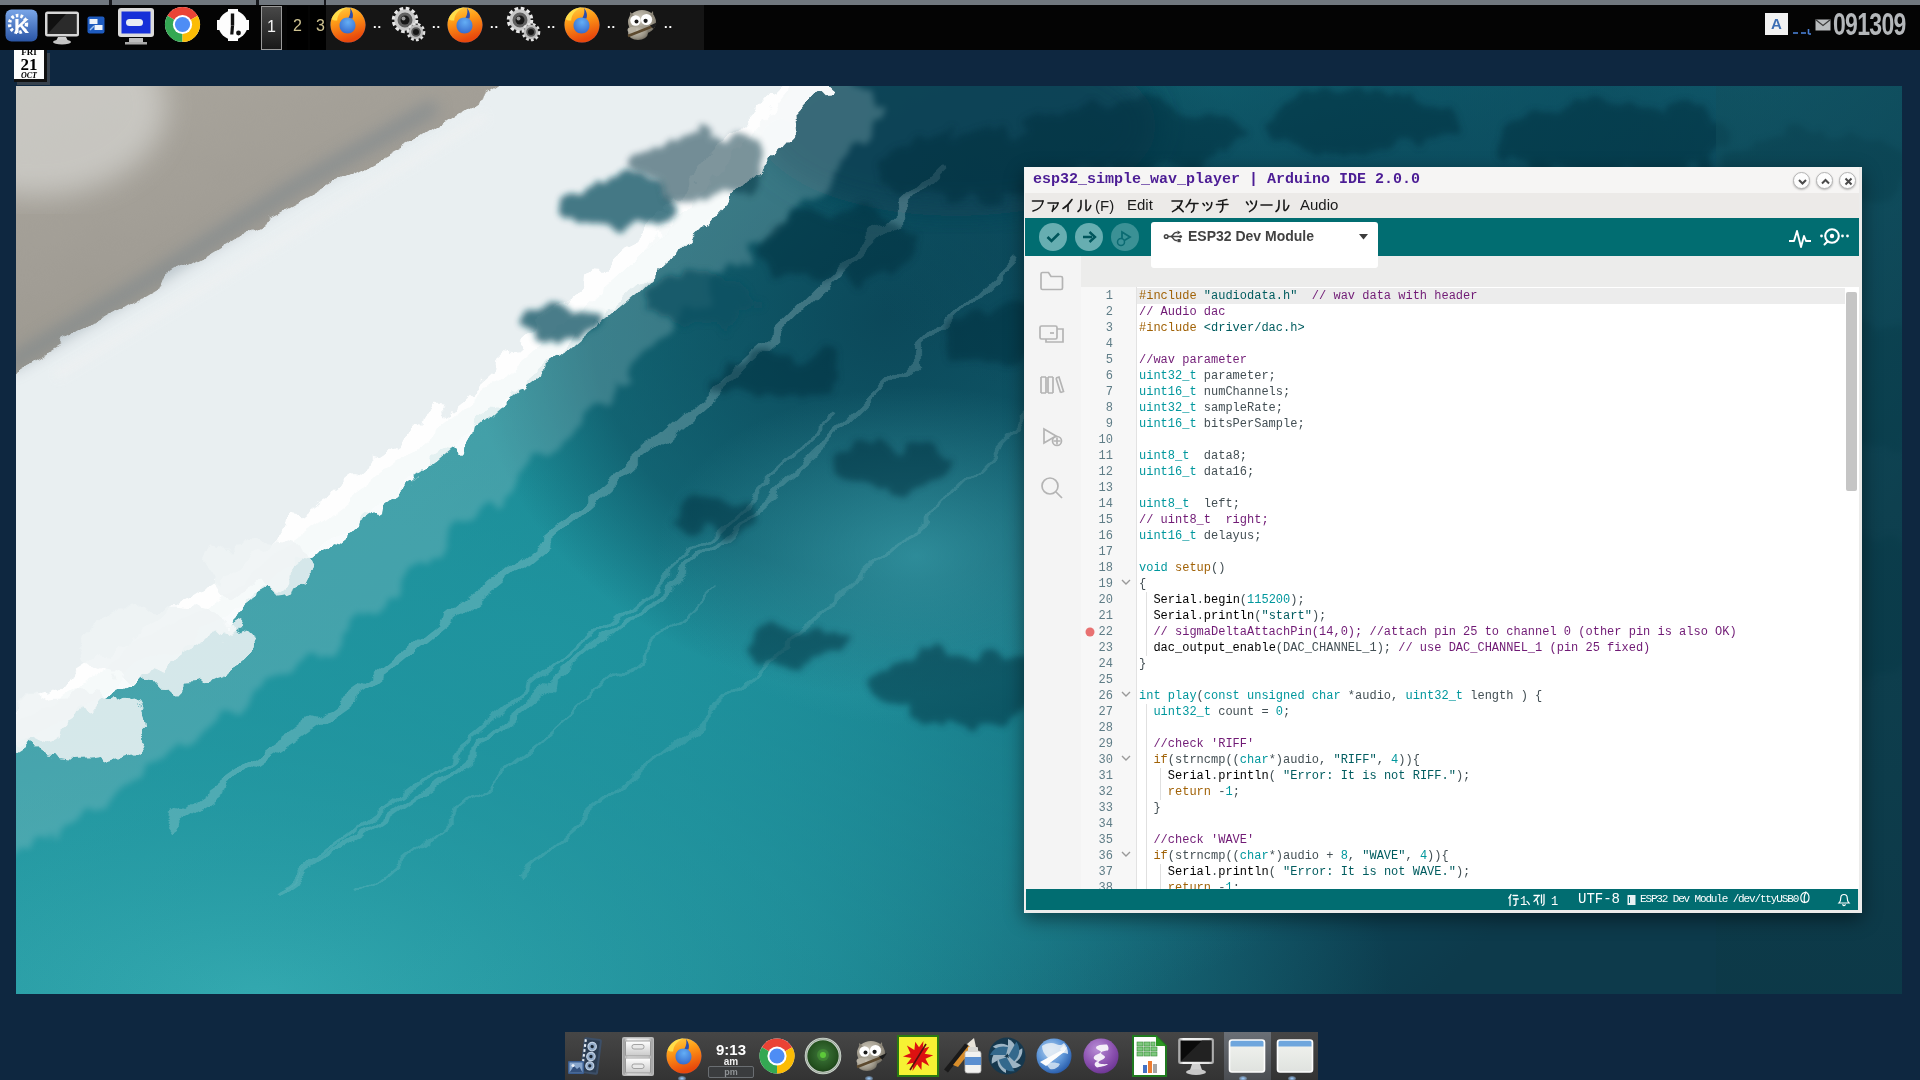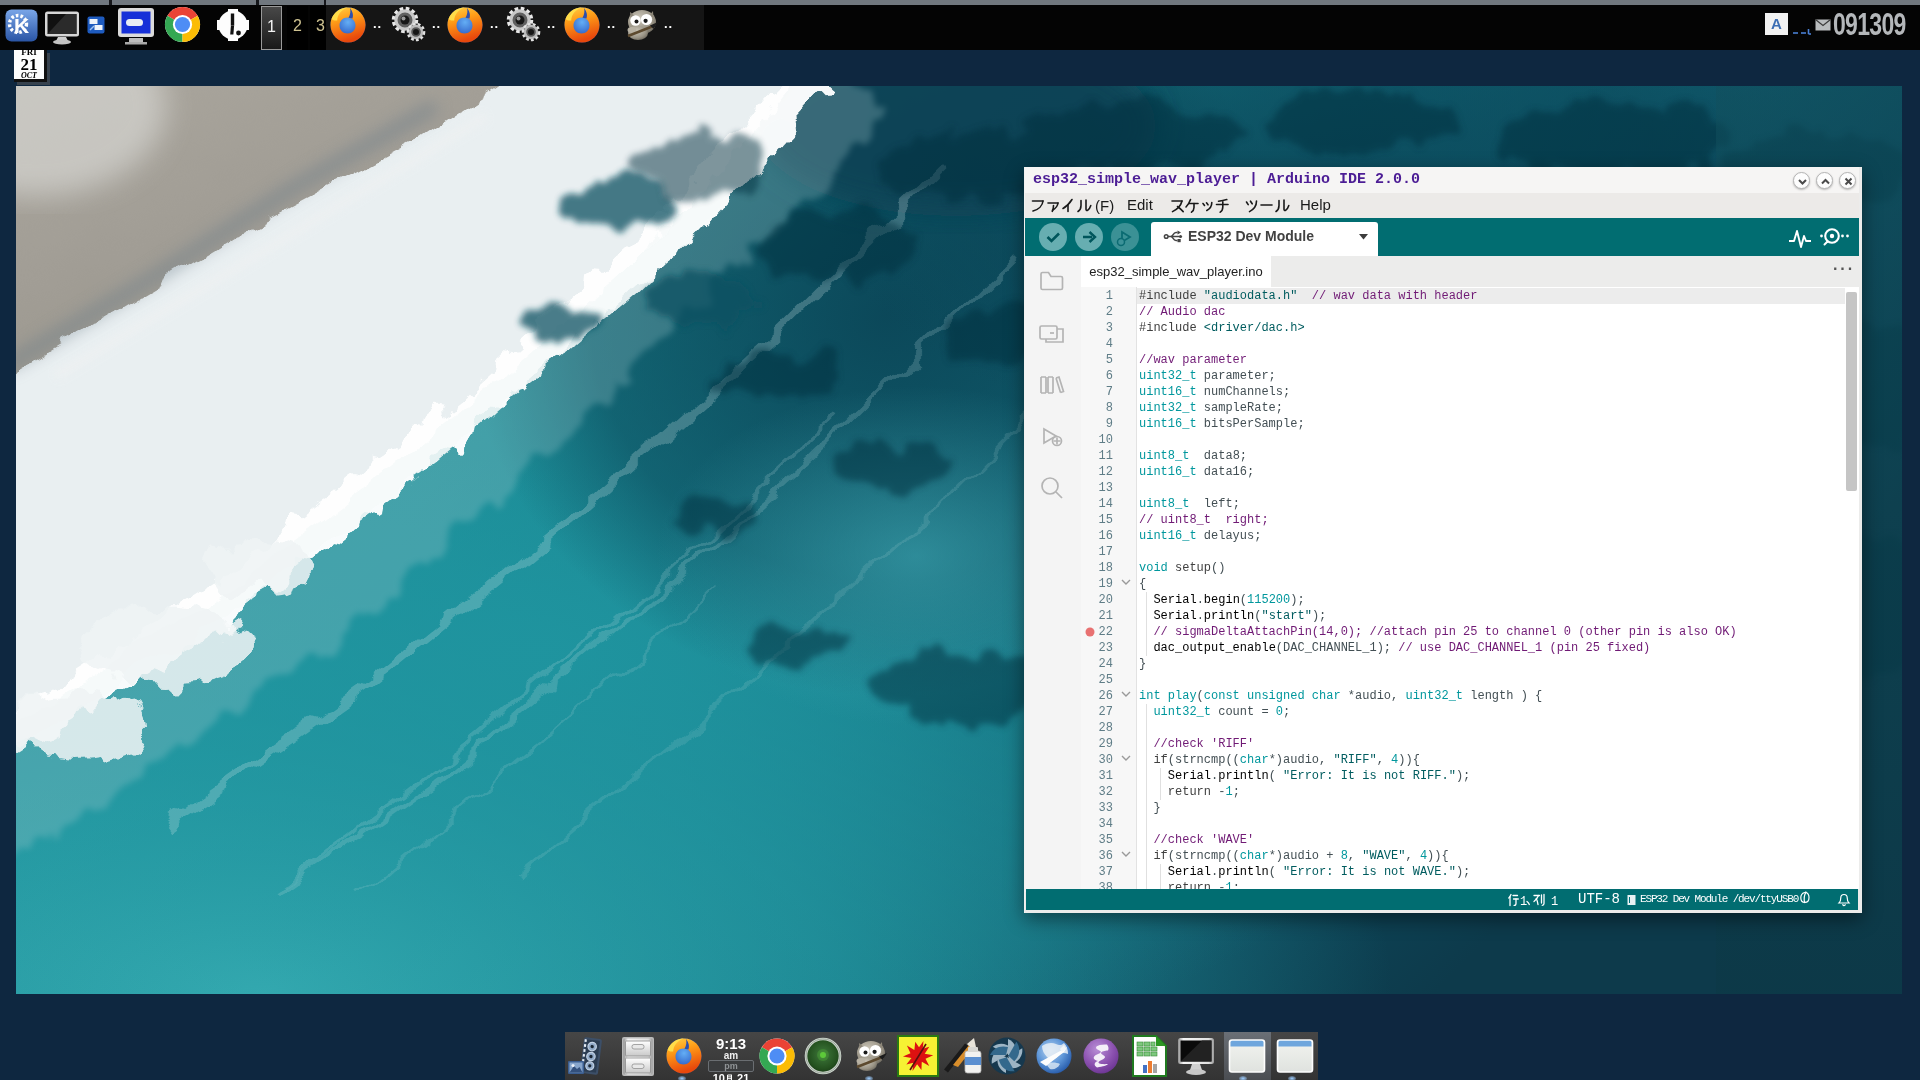--- a/index.html
+++ b/index.html
@@ -35,21 +35,21 @@
 #sidebar{position:absolute;left:0;top:89px;width:57px;height:636px;background:#f4f4f4}
 #editor{position:absolute;left:57px;top:120px;width:781px;height:602px;background:#fff;overflow:hidden}
 #gutter{position:absolute;left:0;top:0;width:55px;height:602px;background:#f7f7f7}
 #gutsep{position:absolute;left:55px;top:0;width:1px;height:602px;background:#e2e2e2}
 #hl1{position:absolute;left:56px;top:1px;width:708px;height:16px;background:#ececec}
 pre{font-family:"Liberation Mono",monospace;font-size:12px;line-height:16px}
 #lnums{position:absolute;left:0;top:1px;width:32px;text-align:right;color:#5f7d87}
 #code{position:absolute;left:58px;top:1px}
 #statusbar{position:absolute;left:2px;top:722px;width:832px;height:21px;background:#016d71;color:#fff;font-size:11.5px;line-height:21px}
 #scroll{position:absolute;left:765px;top:5px;width:11px;height:199px;background:#c5c5c5;border-radius:2px}
-.k1{color:#404040}.k2{color:#00979D}.str{color:#005C5F}.com{color:#701a75}.fn{color:#000000}.pl{color:#434F54}
+.k1{color:#a16207}.k2{color:#00979D}.str{color:#005C5F}.com{color:#701a75}.fn{color:#000000}.pl{color:#434F54}
 
 #dock{position:absolute;left:565px;top:1032px;width:753px;height:48px;background:linear-gradient(#464646,#333333)}
 .glow{position:absolute;top:44px;width:8px;height:5px;border-radius:50%;background:radial-gradient(#9cccff,rgba(60,120,255,0))}
 #dclock{position:absolute;left:143px;top:2px;width:46px;height:44px;color:#fff;text-align:center;font-weight:bold}
 </style></head><body>
 <div id="desk">
 <div id="wall"><svg width="1886" height="908" viewBox="0 0 1886 908">
 <defs>
 <linearGradient id="wbase" x1="0" y1="0" x2="1" y2="0.45">
 <stop offset="0" stop-color="#2d9da3"></stop>
@@ -395,21 +395,21 @@
 <svg style="position:absolute;left:220px;top:3px" width="46" height="19" viewBox="0 0 46 19">
 <g stroke="#1a1a1a" stroke-width="1.6" fill="none" stroke-linecap="round">
 <path d="M 2.5,6 L 4.2,8.6"></path>
             <path d="M 6.5,5.2 L 8.2,7.8"></path>
             <path d="M 12.5,5 C 12.5,9.5 10,13.3 5.5,15.6"></path>
 <path d="M 17,9 H 28"></path>
 <path d="M 35,4.5 V 9.5 C 35,12.5 33.8,14.3 32,15.5"></path>
             <path d="M 40,4 V 13.2 C 40,14.3 40.6,14.7 41.7,14.2 C 43,13.6 44,12 44.8,9.5"></path>
 </g>
 </svg>
-<span style="left:276px">Help</span>
+<span style="left:276px">Audio</span>
   </div>
   <div id="toolbar">
     <svg class="cbtn" style="left:15px" width="28" height="28">
           <path d="M 8.5,14 L 12.5,18 L 20,10.5" stroke="#00565c" stroke-width="2.6" fill="none"></path>
         </svg>
 <svg class="cbtn" style="left:51px" width="28" height="28">
           <path d="M 8,14 H 17" stroke="#00565c" stroke-width="2.4" fill="none"></path>
           <path d="M 14.5,9 L 20,14 L 14.5,19" stroke="#00565c" stroke-width="2.4" fill="none"></path>
         </svg>
 <svg class="cbtn" style="left:87px;background:#3b9195" width="28" height="28">
@@ -454,24 +454,20 @@
 <path d="M 17,121 V 137 M 22,121 V 137 M 17,121 H 22 M 17,137 H 22"></path>
 <path d="M 24,121 V 137 M 29,121 V 137 M 24,121 H 29 M 24,137 H 29"></path>
 <path d="M 32,122 L 36.5,136.5 M 32,122 L 35,121 L 39.5,135.5 L 36.5,136.5"></path>
 <path d="M 20,173 L 32,180 L 20,187 Z"></path>
 <circle cx="33" cy="185" r="4.5"></circle>
 <path d="M 33,181.5 V 188.5 M 29.5,185 H 36.5"></path>
 <circle cx="26" cy="230" r="8"></circle>
 <path d="M 32,236 L 38,242"></path>
 </g>
         </svg></div>
-  <div id="tabbar">
-        <div id="tab1">esp32_simple_wav_player.ino</div>
-        <span style="position:absolute;left:752px;top:0;color:#555;font-weight:bold;letter-spacing:2px;line-height:26px">···</span>
-      </div>
   <div id="editor">
     <div id="gutter"></div>
         <div id="hl1"></div>
         <div id="gutsep"></div>
 <svg style="position:absolute;left:38px;top:0" width="14" height="602">
 <g stroke="#9a9a9a" stroke-width="1.4" fill="none">
 <path d="M 3,293 L 7,297 L 11,293"></path>
 <path d="M 3,405 L 7,409 L 11,405"></path>
 <path d="M 3,469 L 7,473 L 11,469"></path>
 <path d="M 3,565 L 7,569 L 11,565"></path>
@@ -650,21 +646,21 @@
         </defs>
  <rect x="7.5" y="5" width="25" height="15" rx="1" fill="url(#drg)" stroke="#8a8a8a" stroke-width="0.8"></rect>
  <rect x="7.5" y="22" width="25" height="15" rx="1" fill="url(#drg)" stroke="#8a8a8a" stroke-width="0.8"></rect>
  <rect x="14" y="8.5" width="12" height="4.5" rx="2" fill="#e8e8e8" stroke="#909090" stroke-width="0.8"></rect>
  <rect x="14" y="28" width="12" height="4.5" rx="2" fill="#e8e8e8" stroke="#909090" stroke-width="0.8"></rect>
 </svg>
 <svg style="position:absolute;left:99px;top:4px" width="40" height="40">
         <use href="#firefox" transform="translate(1,1)"></use>
       </svg>
 <div id="dclock">
-        <div style="font-size:15px;line-height:15px;margin-top:2px">9:13</div>
+        <div style="font-size:15px;line-height:15px;margin-top:8px">9:13</div>
 <div style="font-size:10px;line-height:10px;color:#efefef">am <span style="color:#8f9396;background:#3a3c3e;border:1px solid #6a6e72;border-radius:2px;font-size:9px;padding:0 15px">pm</span></div>
 <div style="font-size:11px;line-height:12px;margin-top:1px">10<svg width="9" height="10" viewBox="0 0 16 16" style="vertical-align:-1px">
             <g stroke="#fff" stroke-width="1.8" fill="none">
               <path d="M 4.5,2.5 H 11.5 V 11.5 C 11.5,13 11,13.6 9.5,13.6"></path>
               <path d="M 4.5,2.5 V 9.5 C 4.5,11.5 4,12.8 2.8,14"></path>
               <path d="M 4.5,6 H 11.5"></path>
               <path d="M 4.5,9.2 H 11.5"></path>
             </g>
           </svg> 21</div>
       </div>

